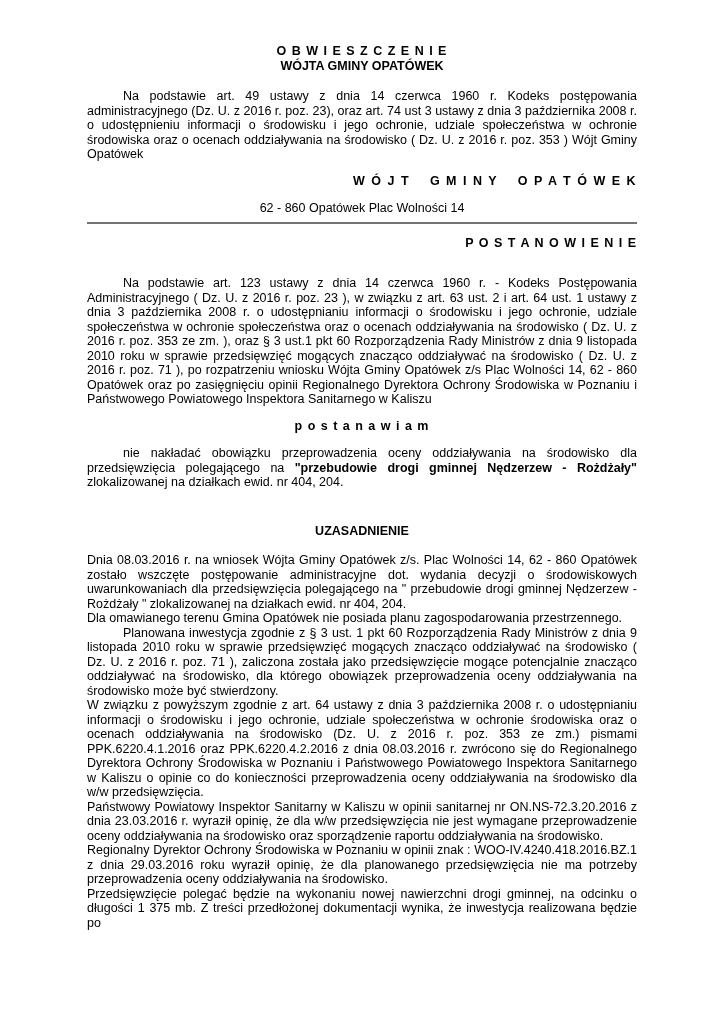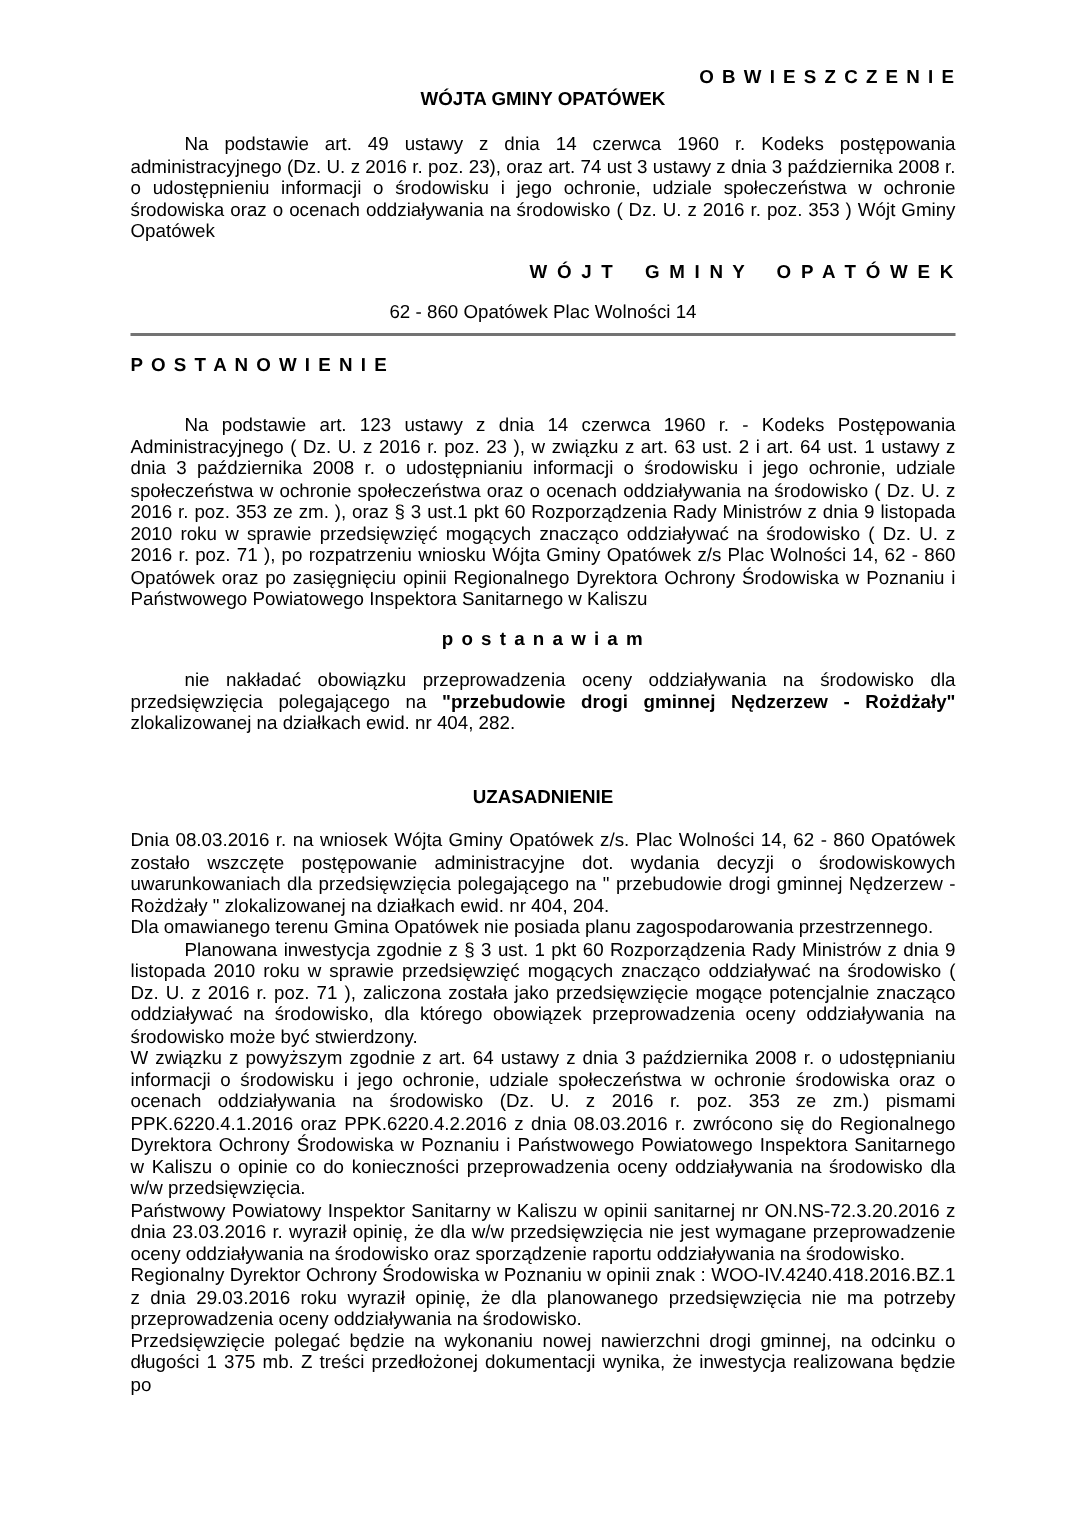--- a/index.html
+++ b/index.html
@@ -21,39 +21,39 @@
     font-size: 12.5px;
     line-height: 14.5px;
     color: #000000;
   }
   p { margin: 0; }
   .bold { font-weight: bold; }
   .justify { text-align: justify; }
   .indent { text-indent: 36px; }
   .spaced { white-space: pre-wrap; letter-spacing: 1px; }
 
-  .doc-title { text-align: right; font-weight: bold; }
+  .doc-title { text-align: center; font-weight: bold; }
   .doc-subtitle { text-align: center; font-weight: bold; }
   .intro { margin-top: 16px; }
   .notice { margin-top: 12px; text-align: center; }
   .authority-name { margin-top: 12px; text-align: right; font-weight: bold; letter-spacing: 1.5px; }
   .authority-address { margin-top: 13px; text-align: center; }
   .rule {
     border: none;
     height: 2px;
     background: #737373;
     margin: 6px 0 0 0;
   }
   .ref-row {
     display: flex;
     justify-content: space-between;
     margin-top: 5px;
     padding: 0 55px 0 58px;
   }
-  .decision-heading { margin-top: 12px; text-align: left; font-weight: bold; }
+  .decision-heading { margin-top: 12px; text-align: right; font-weight: bold; }
   .legal-basis { margin-top: 26px; }
   .resolution-heading { margin-top: 12px; text-align: center; font-weight: bold; }
   .resolution { margin-top: 13px; }
   .justification-heading { margin-top: 34px; text-align: center; font-weight: bold; }
   .justification { margin-top: 15px; }
 </style>
 </head>
 <body>
 
 <div class="page">
@@ -69,21 +69,21 @@
 
   <hr class="rule">
 
 
   <p class="decision-heading spaced">P O S T A N O W I E N I E</p>
 
   <p class="legal-basis justify indent">Na podstawie art. 123 ustawy z dnia 14 czerwca 1960 r. - Kodeks Postępowania Administracyjnego ( Dz. U. z 2016 r. poz. 23 ), w związku z art. 63 ust. 2 i art. 64 ust. 1 ustawy z dnia 3 października 2008 r. o udostępnianiu informacji o środowisku i jego ochronie, udziale społeczeństwa w ochronie społeczeństwa oraz o ocenach oddziaływania na środowisko ( Dz. U. z 2016 r. poz. 353 ze zm. ), oraz § 3 ust.1 pkt 60 Rozporządzenia Rady Ministrów z dnia 9 listopada 2010 roku w sprawie przedsięwzięć mogących znacząco oddziaływać na środowisko ( Dz. U. z 2016 r. poz. 71 ), po rozpatrzeniu wniosku Wójta Gminy Opatówek z/s Plac Wolności 14, 62 - 860 Opatówek oraz po zasięgnięciu opinii Regionalnego Dyrektora Ochrony Środowiska w Poznaniu i Państwowego Powiatowego Inspektora Sanitarnego w Kaliszu</p>
 
   <p class="resolution-heading spaced">p o s t a n a w i a m</p>
 
-  <p class="resolution justify indent"><span>nie nakładać obowiązku przeprowadzenia oceny oddziaływania na środowisko dla przedsięwzięcia polegającego na </span><span class="bold">"przebudowie drogi gminnej Nędzerzew - Rożdżały"</span><span> zlokalizowanej na działkach ewid. nr 404, 282.</span></p>
+  <p class="resolution justify indent"><span>nie nakładać obowiązku przeprowadzenia oceny oddziaływania na środowisko dla przedsięwzięcia polegającego na </span><span class="bold">"przebudowie drogi gminnej Nędzerzew - Rożdżały"</span><span> zlokalizowanej na działkach ewid. nr 404, 204.</span></p>
 
   <p class="justification-heading">UZASADNIENIE</p>
 
   <div class="justification">
     <p class="justify">Dnia 08.03.2016 r. na wniosek Wójta Gminy Opatówek z/s. Plac Wolności 14, 62 - 860 Opatówek zostało wszczęte postępowanie administracyjne dot. wydania decyzji o środowiskowych uwarunkowaniach dla przedsięwzięcia polegającego na " przebudowie drogi gminnej Nędzerzew - Rożdżały " zlokalizowanej na działkach ewid. nr 404, 204.</p>
     <p class="justify">Dla omawianego terenu Gmina Opatówek nie posiada planu zagospodarowania przestrzennego.</p>
     <p class="justify indent">Planowana inwestycja zgodnie z § 3 ust. 1 pkt 60 Rozporządzenia Rady Ministrów z dnia 9 listopada 2010 roku w sprawie przedsięwzięć mogących znacząco oddziaływać na środowisko ( Dz. U. z 2016 r. poz. 71 ), zaliczona została jako przedsięwzięcie mogące potencjalnie znacząco oddziaływać na środowisko, dla którego obowiązek przeprowadzenia oceny oddziaływania na środowisko może być stwierdzony.</p>
     <p class="justify">W związku z powyższym zgodnie z art. 64 ustawy z dnia 3 października 2008 r. o udostępnianiu informacji o środowisku i jego ochronie, udziale społeczeństwa w ochronie środowiska oraz o ocenach oddziaływania na środowisko (Dz. U. z 2016 r. poz. 353 ze zm.) pismami PPK.6220.4.1.2016 oraz PPK.6220.4.2.2016 z dnia 08.03.2016 r. zwrócono się do Regionalnego Dyrektora Ochrony Środowiska w Poznaniu i Państwowego Powiatowego Inspektora Sanitarnego w Kaliszu o opinie co do konieczności przeprowadzenia oceny oddziaływania na środowisko dla w/w przedsięwzięcia.</p>
     <p class="justify">Państwowy Powiatowy Inspektor Sanitarny w Kaliszu w opinii sanitarnej nr ON.NS-72.3.20.2016 z dnia 23.03.2016 r. wyraził opinię, że dla w/w przedsięwzięcia nie jest wymagane przeprowadzenie oceny oddziaływania na środowisko oraz sporządzenie raportu oddziaływania na środowisko.</p>
     <p class="justify">Regionalny Dyrektor Ochrony Środowiska w Poznaniu w opinii znak : WOO-IV.4240.418.2016.BZ.1 z dnia 29.03.2016 roku wyraził opinię, że dla planowanego przedsięwzięcia nie ma potrzeby przeprowadzenia oceny oddziaływania na środowisko.</p>

